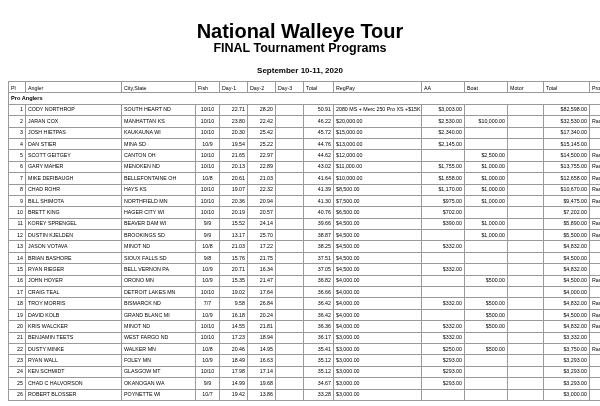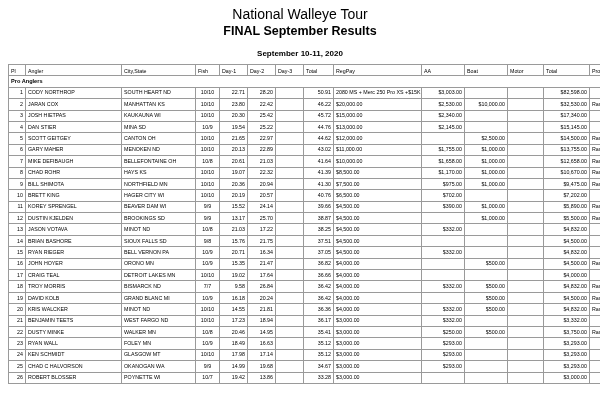--- a/index.html
+++ b/index.html
@@ -18,23 +18,24 @@
     width: 600px;
     height: 406px;
     box-sizing: border-box;
     padding: 6px 8px 0 8px;
   }
   .title-block {
     text-align: center;
     margin-bottom: 4px;
   }
   .title-main {
-    font-size: 14px;
-    font-weight: normal;
+    font-size: 20px;
+    font-weight: bold;
     line-height: 17px;
+    margin-top: 17px;
   }
   .title-sub {
     font-size: 12.5px;
     font-weight: bold;
     line-height: 16px;
   }
   .title-date {
     font-size: 8px;
     font-weight: bold;
     line-height: 13px;
@@ -91,21 +92,21 @@
   td.num { text-align: right; }
   td.ctr { text-align: center; }
 </style>
 </head>
 <body>
 
 <div class="page">
 
   <div class="title-block">
     <div class="title-main">National Walleye Tour</div>
-    <div class="title-sub">FINAL September Results</div>
+    <div class="title-sub">FINAL Tournament Programs</div>
     <div class="title-date">September 10-11, 2020</div>
   </div>
 
   <table class="results">
     <colgroup>
       <col class="c-pl">
         <col class="c-an">
         <col class="c-cs">
         <col class="c-fish">
       <col class="c-d">

